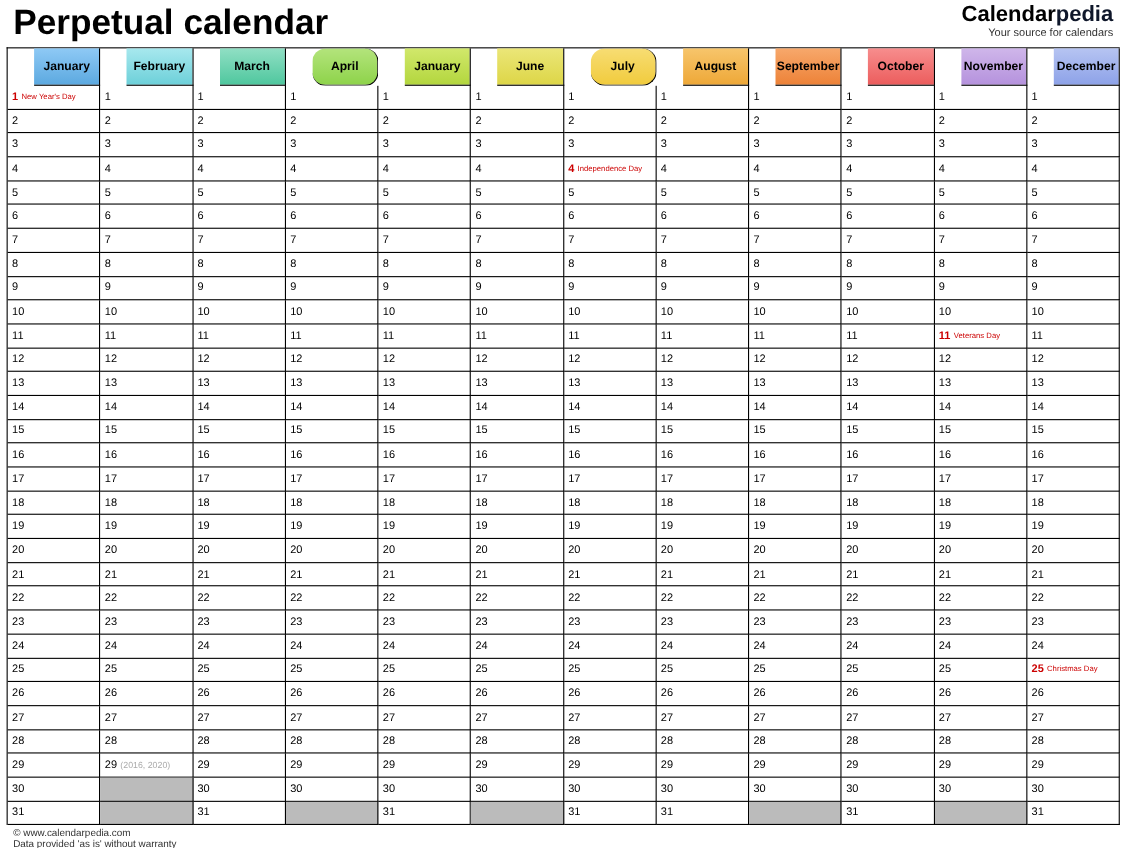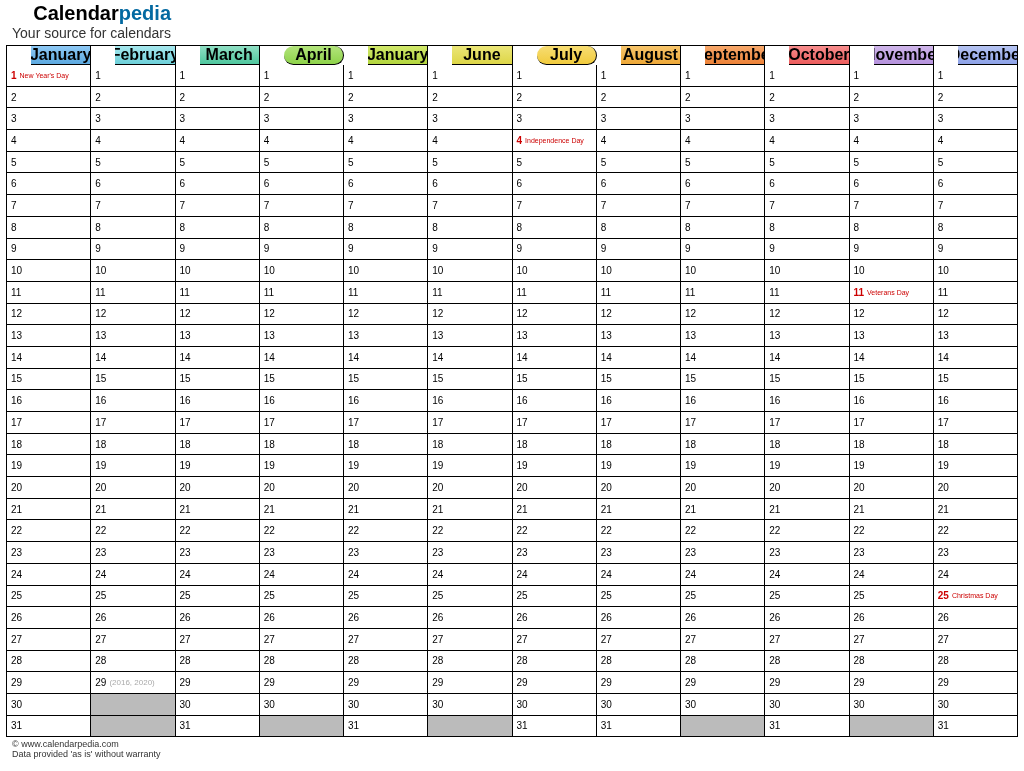--- a/index.html
+++ b/index.html
@@ -2,25 +2,25 @@
 <html><head>
 <meta charset="utf-8">
 <style>
 * { margin: 0; padding: 0; box-sizing: border-box; }
 body { font-family: Arial, sans-serif; background: #fff; width: 1024px; height: 771px; overflow: hidden; }
 .header { display: flex; justify-content: space-between; align-items: flex-start; padding: 2px 12px 4px 12px; }
 .title { font-size: 32px; font-weight: bold; color: #000; }
 .brand { text-align: right; }
 .brand-title { font-size: 20px; font-weight: bold; }
 .brand-title .black { color: #000; }
-.brand-title .red { color: #0369a1; }
-.brand-tagline { font-size: 14px; color: #333; }
+.brand-title .red { color: #0f172a; }
+.brand-tagline { font-size: 10px; color: #333; }
 .grid { display: grid; grid-template-columns: repeat(12, 1fr); border-top: 1px solid #000; border-left: 1px solid #000; margin: 0 6px; }
 .cell { border-right: 1px solid #000; border-bottom: 1px solid #000; height: 21.7px; font-size: 10px; padding: 0 4px; display: flex; align-items: center; overflow: hidden; white-space: nowrap; }
-.month-header { height: 19px; font-size: 16px; font-weight: bold; justify-content: center; margin-left: 24px; }
+.month-header { height: 34px; font-size: 11px; font-weight: bold; justify-content: center; margin-left: 24px; }
 .mh0 { background: linear-gradient(#8ec9f5,#5ca9e0); }
 .mh1 { background: linear-gradient(#a7e8ee,#6dd0d9); }
 .mh2 { background: linear-gradient(#90dfc4,#4fc79e); }
 .mh3 { background: linear-gradient(#b3e47c,#8ed34a); border-radius: 12px; }
 .mh4 { background: linear-gradient(#d1e86b,#b3d63e); }
 .mh5 { background: linear-gradient(#ebe678,#ddd647); }
 .mh6 { background: linear-gradient(#f7dd73,#f1cb3d); border-radius: 13px; }
 .mh7 { background: linear-gradient(#f7c56b,#eea838); }
 .mh8 { background: linear-gradient(#f7a86b,#ed8238); }
 .mh9 { background: linear-gradient(#f78d8d,#ec5d5d); }
@@ -30,20 +30,21 @@
 .holiday { color: #c00; font-weight: bold; }
 .holiday-text { color: #c00; font-size: 7px; font-weight: normal; margin-left: 3px; line-height: 7px; white-space: normal; }
 .note { color: #aaa; font-size: 8px; margin-left: 3px; }
 .blank { background: #bbb; }
 .footer { display: flex; justify-content: space-between; font-size: 9px; color: #333; padding: 2px 12px; flex-direction: column; }
 </style>
 </head>
 <body>
 
 <div class="header">
+  <div class="title">Perpetual calendar</div>
   <div class="brand">
     <div class="brand-title">
       <span class="black">Calendar</span><span class="red">pedia</span>
     </div>
     <div class="brand-tagline">Your source for calendars</div>
   </div>
 </div>
 
 <div class="grid" id="grid">
     <div class="cell month-header mh0">January</div>

